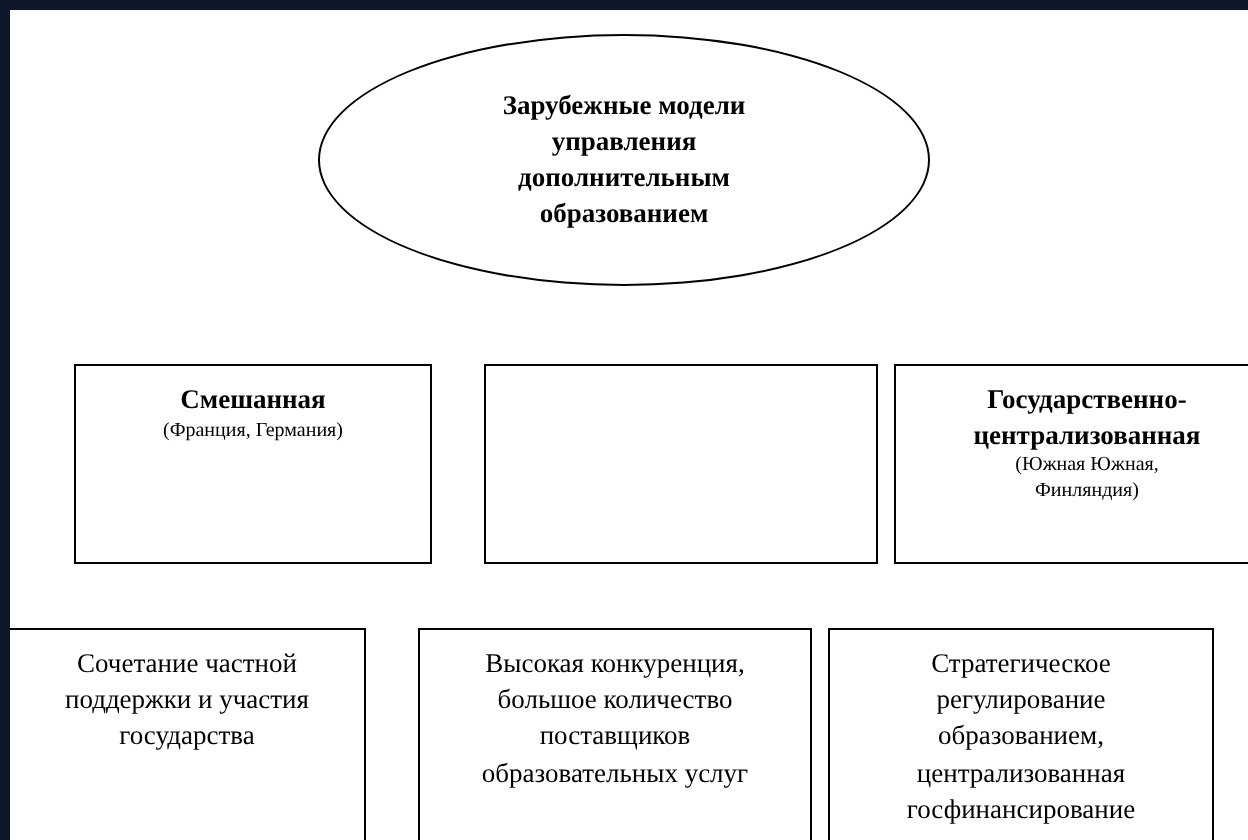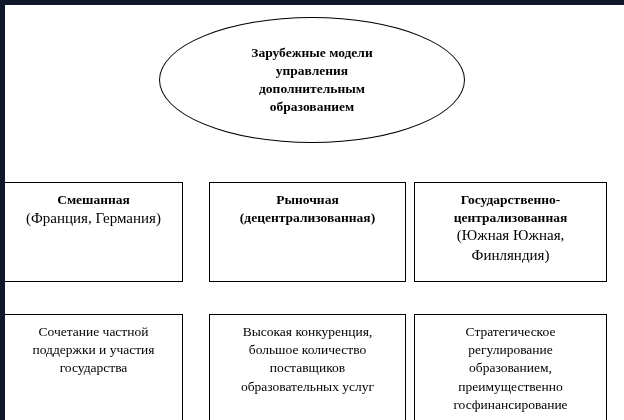--- a/index.html
+++ b/index.html
@@ -37,33 +37,33 @@
     white-space: pre-line;
   }
   .box {
     position: absolute;
     border: 1px solid #000000;
     background: #ffffff;
     box-sizing: border-box;
     text-align: center;
     padding-top: 8px;
   }
-  .row1 { top: 177px; height: 100px; }
+  .row1 { top: 177px; height: 100px; margin-left: 33px; }
   .row2 { top: 309px; height: 110px; }
   .col0 { left: -1px;  width: 179px; }
   .col1 { left: 204px; width: 197px; }
   .col2 { left: 409px; width: 193px; }
   .title {
     font-weight: bold;
     font-size: 13.5px;
     line-height: 1.3;
     white-space: pre-line;
   }
   .subtitle {
-    font-size: 15px;
+    font-size: 10px;
     line-height: 1.3;
     white-space: pre-line;
   }
   .description {
     font-size: 13.5px;
     line-height: 1.35;
     white-space: pre-line;
   }
 </style>
 </head>
@@ -77,22 +77,20 @@
 дополнительным
 образованием</div>
   </div>
 
   <div class="box row1 col0">
     <div class="title">Смешанная</div>
     <div class="subtitle">(Франция, Германия)</div>
   </div>
 
   <div class="box row1 col1">
-    <div class="title">Рыночная
-(децентрализованная)</div>
   </div>
 
   <div class="box row1 col2">
     <div class="title">Государственно-
 централизованная</div>
     <div class="subtitle">(Южная Южная,
 Финляндия)</div>
   </div>
 
   <div class="box row2 col0">
@@ -105,17 +103,17 @@
     <div class="description">Высокая конкуренция,
 большое количество
 поставщиков
 образовательных услуг</div>
   </div>
 
   <div class="box row2 col2">
     <div class="description">Стратегическое
 регулирование
 образованием,
-преимущественно
+централизованная
 госфинансирование</div>
   </div>
 
 </div>
 
 </body></html>

